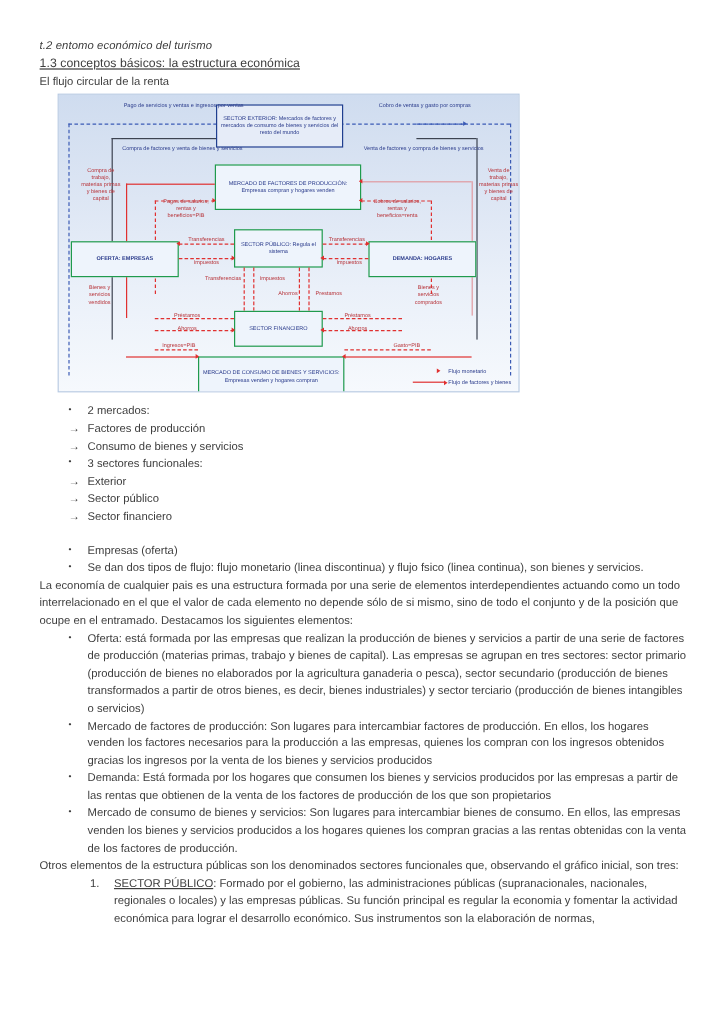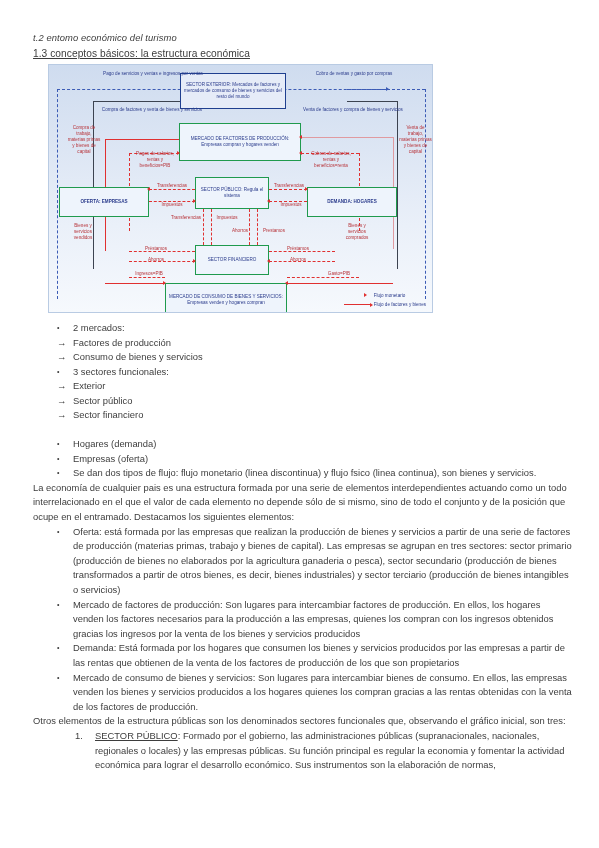--- a/index.html
+++ b/index.html
@@ -166,20 +166,21 @@
   .gap-sm { height: 8px; }
   .gap-md { height: 14px; }
 </style>
 </head>
 <body>
 
 <div class="page">
 
   <div class="line">t.2 entomo económico del turismo</div>
   <div class="heading-underline">1.3 conceptos básicos: la estructura económica</div>
+  <div class="subline">El flujo circular de la renta</div>
 
   <div class="diagram">
 
     <div class="ln h-dash-blue" style="left:8px; top:24px; width:330px;"></div>
     <div class="arrow-r" style="left:337px; top:22px; border-left-color:#3b5bb5;"></div>
     <div class="ln v-dash-blue" style="left:8px; top:24px; height:210px;"></div>
 
     <div class="ln h-dash-blue" style="left:298px; top:24px; width:78px;"></div>
     <div class="ln v-dash-blue" style="left:376px; top:24px; height:210px;"></div>
 
@@ -329,24 +330,20 @@
       <span class="mk">→</span>
       <span>Sector financiero</span>
     </li>
   </ul>
 
   <div class="gap-md"></div>
 
   <ul class="blist">
     <li class="bullet-item dot">
       <span class="mk">•</span>
-      <span>Hogares (demanda)</span>
-    </li>
-    <li class="bullet-item dot">
-      <span class="mk">•</span>
       <span>Empresas (oferta)</span>
     </li>
     <li class="bullet-item dot">
       <span class="mk">•</span>
       <span>Se dan dos tipos de flujo: flujo monetario (linea discontinua) y flujo fsico (linea continua), son bienes y servicios.</span>
     </li>
   </ul>
 
   <div class="para">La economía de cualquier pais es una estructura formada por una serie de elementos interdependientes actuando como un todo interrelacionado en el que el valor de cada elemento no depende sólo de si mismo, sino de todo el conjunto y de la posición que ocupe en el entramado. Destacamos los siguientes elementos:</div>
 

